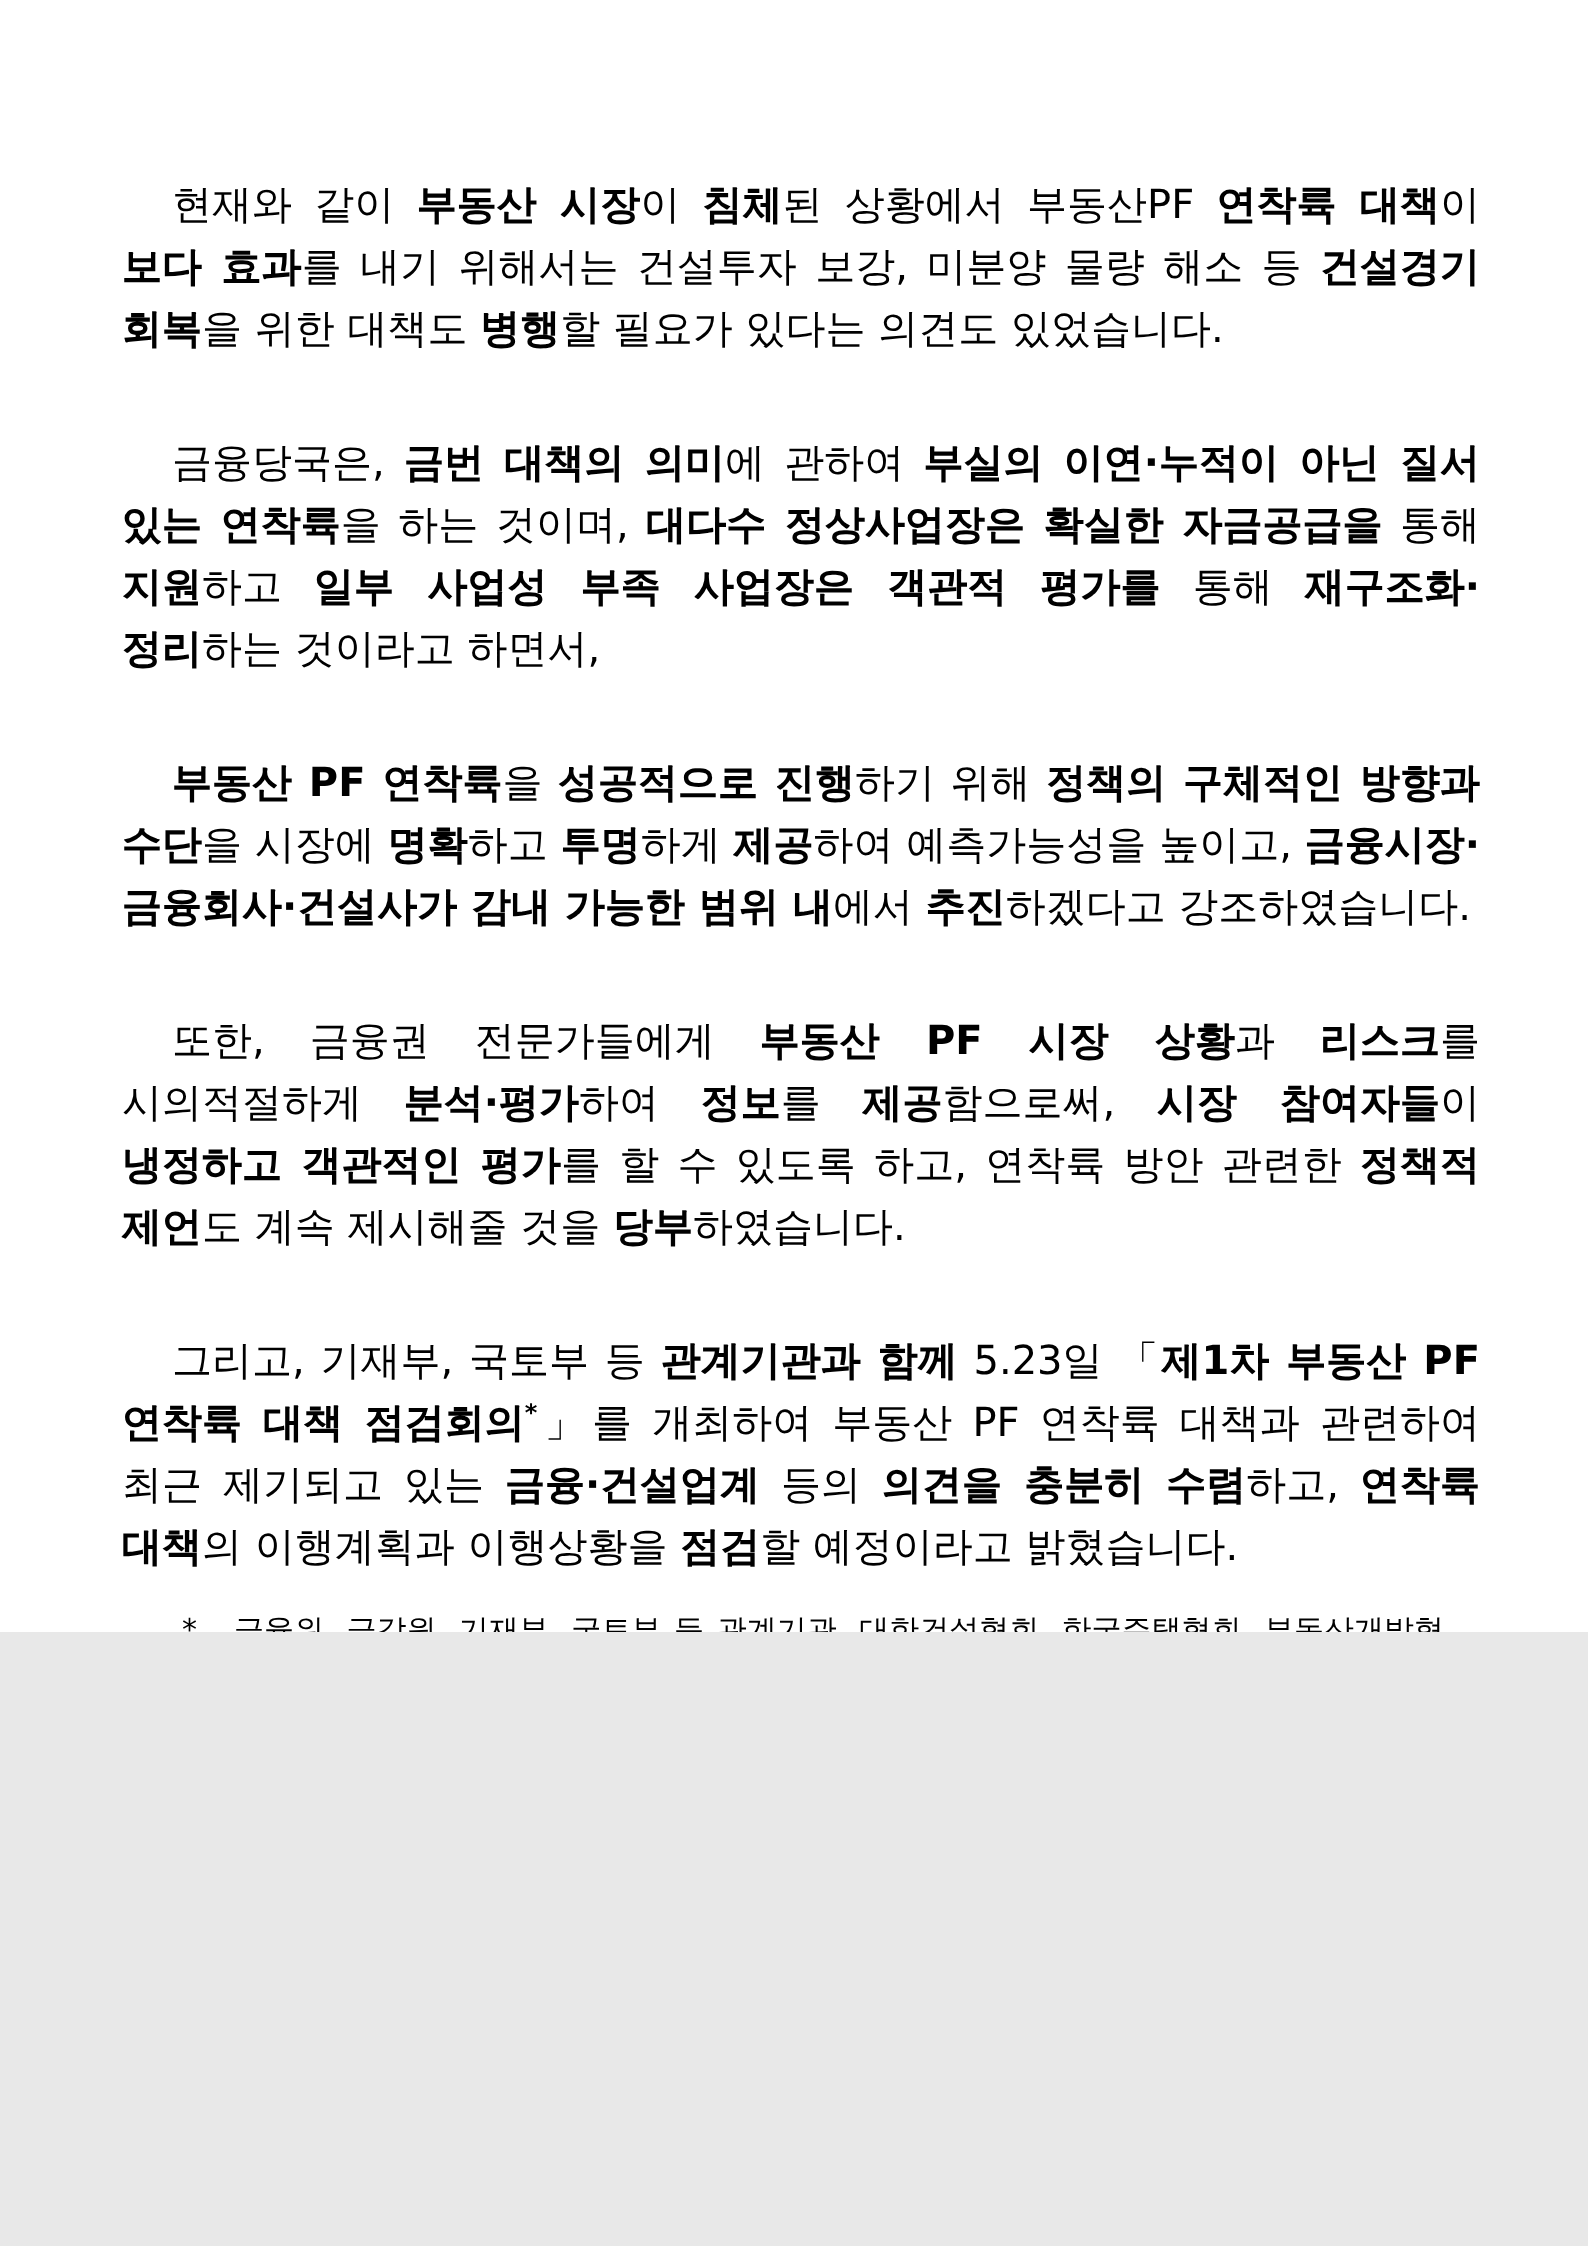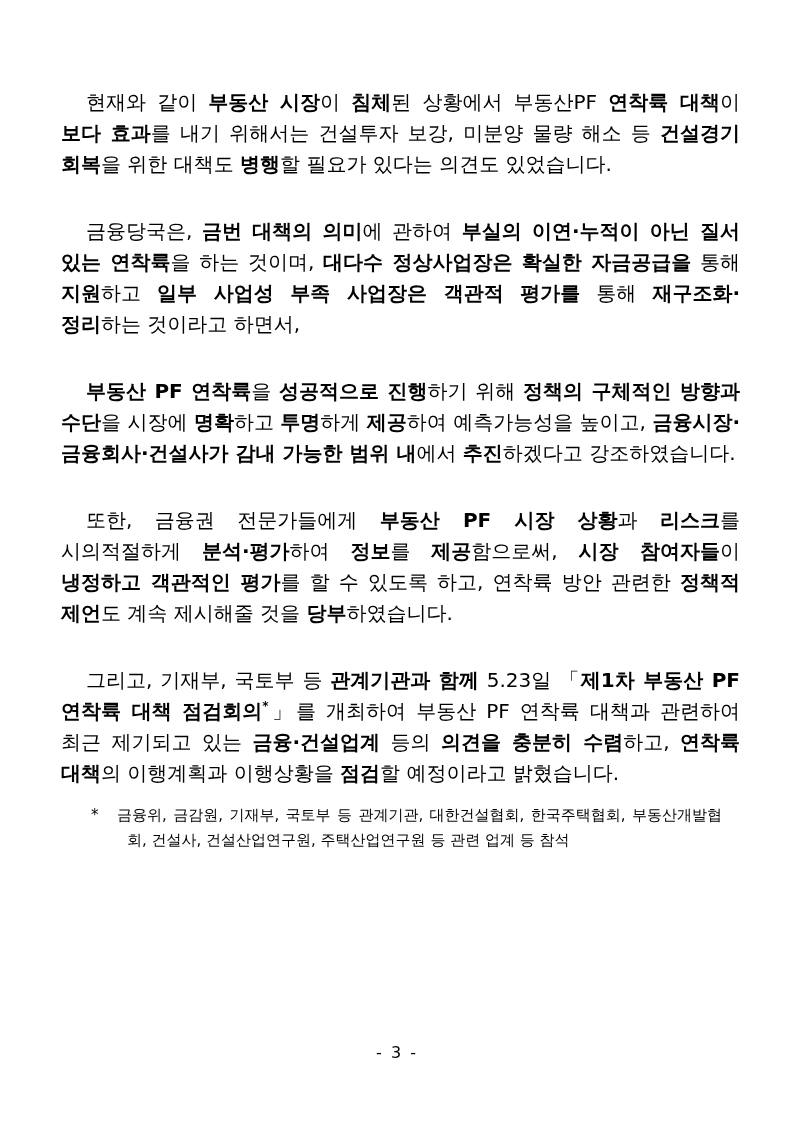--- a/index.html
+++ b/index.html
@@ -3,21 +3,21 @@
 <meta charset="utf-8">
 <style>
   html, body {
     margin: 0;
     padding: 0;
     background: #e8e8e8;
   }
   .page {
     position: relative;
     width: 794px;
-    height: 1123px;
+    height: 816px;
     margin: 0 auto;
     background: #ffffff;
     color: #000000;
     font-family: "DejaVu Sans", "Liberation Sans", sans-serif;
     overflow: hidden;
   }
   .content {
     position: absolute;
     top: 87px;
     left: 61px;

